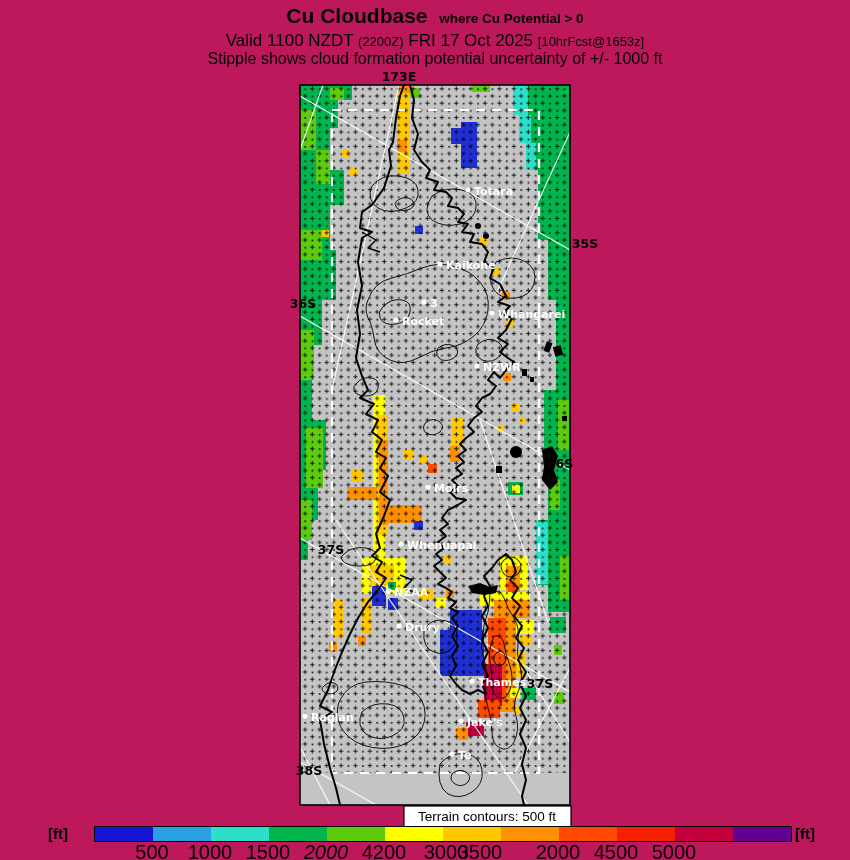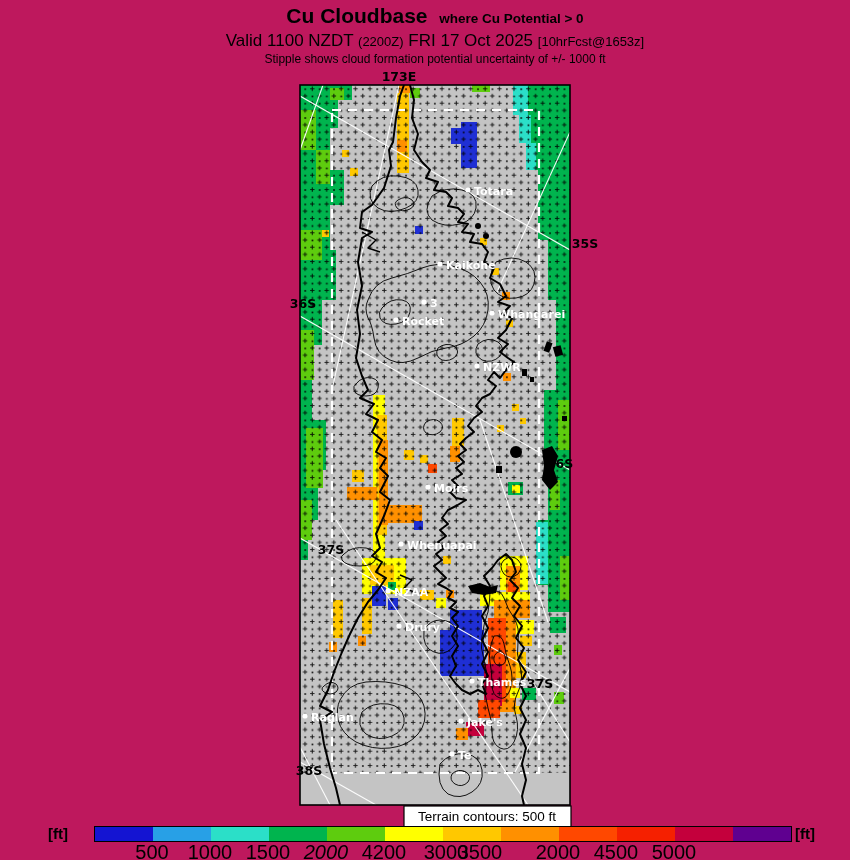--- a/index.html
+++ b/index.html
@@ -3,21 +3,21 @@
 <meta charset="utf-8">
 <style>
   html,body{margin:0;padding:0;background:#fff;}
   .page{position:relative;width:850px;height:860px;background:#be185d;overflow:hidden;
         font-family:"Liberation Sans",sans-serif;color:#000;}
   .hdr{position:absolute;top:4px;left:0;width:850px;text-align:center;padding-left:20px;box-sizing:border-box;}
   .hdr .l1{font-size:21px;font-weight:700;line-height:24px;}
   .hdr .l1 .small{font-size:13.5px;font-weight:700;}
   .hdr .l2{font-size:17px;font-weight:400;line-height:20px;}
   .hdr .l2 .small{font-size:13px;}
-  .hdr .l3{font-size:12px;font-weight:400;line-height:14px;}
+  .hdr .l3{font-size:16px;font-weight:400;line-height:14px;}
   svg text{user-select:none;}
   .site-label{font-family:"DejaVu Sans","Liberation Sans",sans-serif;font-size:11px;font-weight:600;fill:#ffffff;}
   .site-dot{fill:#ffffff;}
   .edge-label{font-family:"DejaVu Sans","Liberation Sans",sans-serif;font-size:12.5px;font-weight:700;fill:#000;text-anchor:middle;}
   .terrain-note{font-family:"Liberation Sans",sans-serif;font-size:13.5px;fill:#000;text-anchor:middle;}
   #legend-row{position:absolute;top:824px;left:0;width:850px;height:36px;padding-left:38px;}
   .ft-unit{position:absolute;top:1px;font-size:15px;font-weight:700;}
   #ft-left{left:48px;}
   #ft-right{left:795px;}
   #cbar{position:absolute;left:94px;top:2px;width:696px;height:14px;border:1px solid #000;display:flex;}

